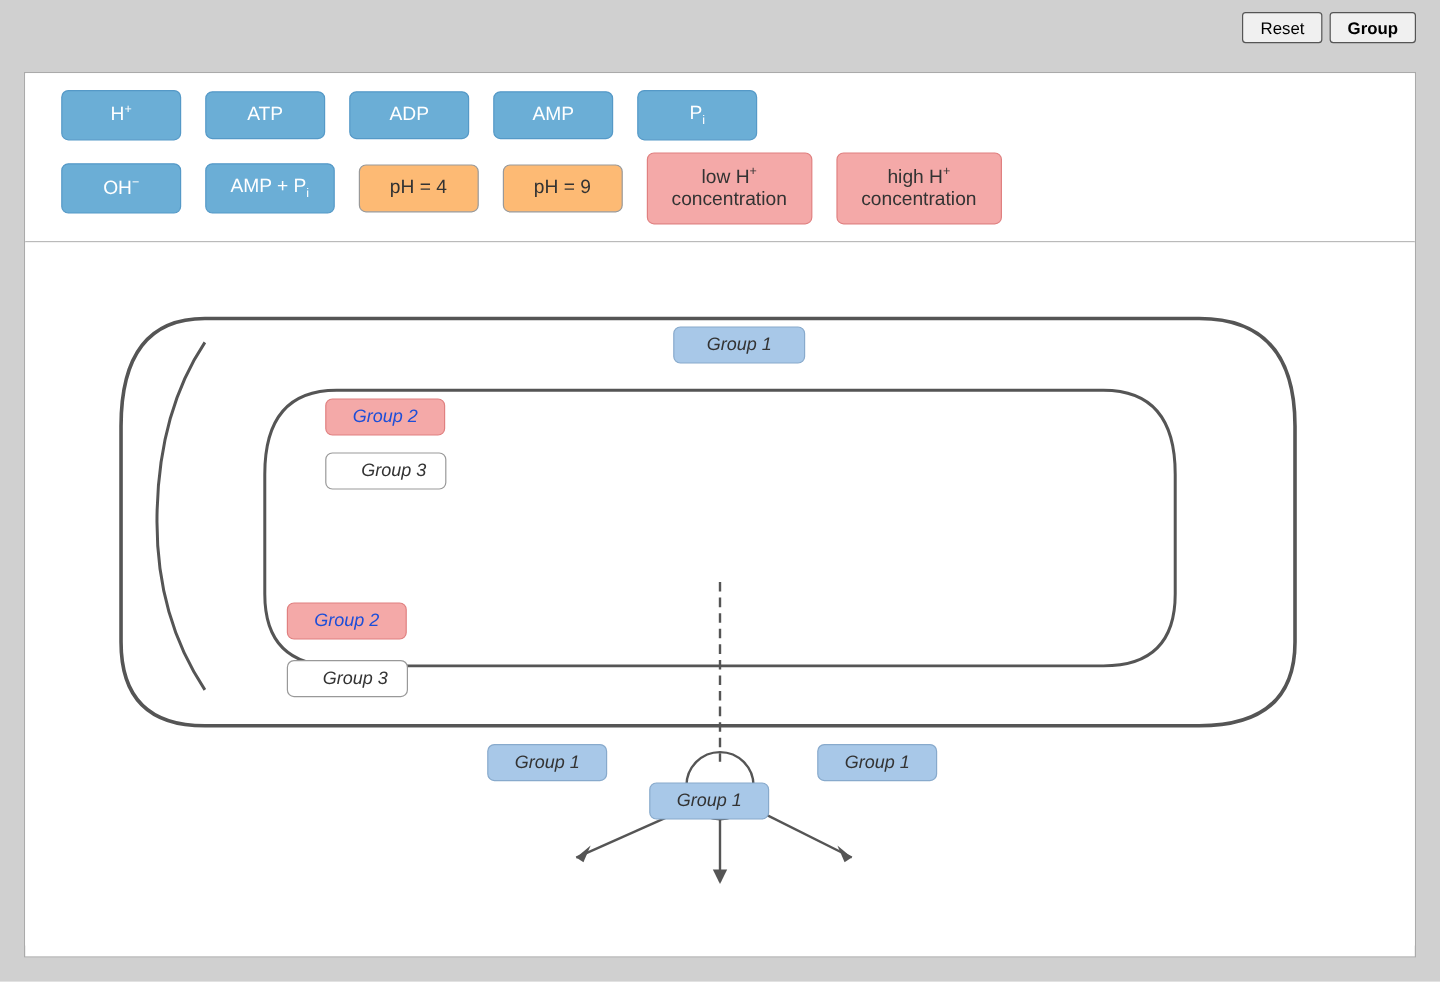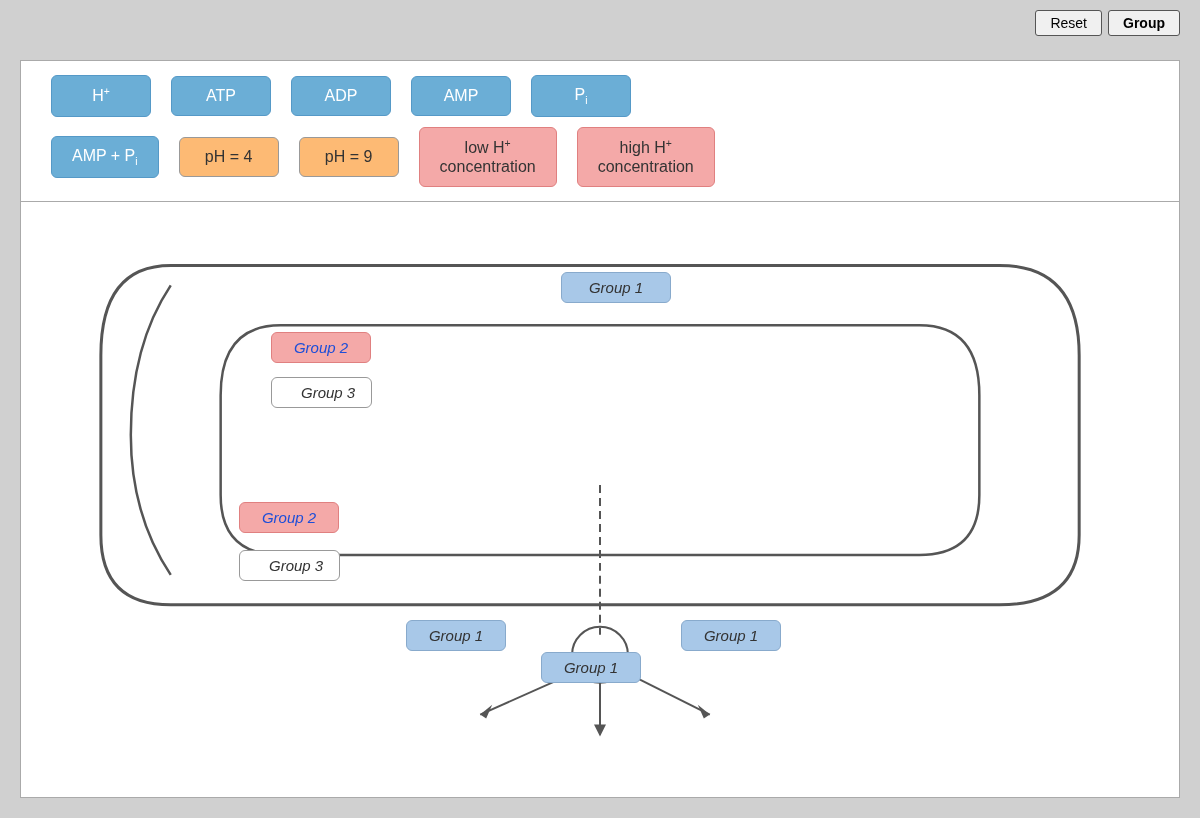--- a/index.html
+++ b/index.html
@@ -150,20 +150,21 @@
 
     <div class="toolbar-row">
       <div class="draggable-item blue-item">H<sup>+</sup></div>
       <div class="draggable-item blue-item">ATP</div>
       <div class="draggable-item blue-item">ADP</div>
       <div class="draggable-item blue-item">AMP</div>
       <div class="draggable-item blue-item">P<sub>i</sub></div>
     </div>
 
     <div class="toolbar-row">
+      <div class="draggable-item blue-item">OH<sup>−</sup></div>
       <div class="draggable-item blue-item">AMP + P<sub>i</sub></div>
       <div class="draggable-item white-item">pH = 4</div>
       <div class="draggable-item white-item">pH = 9</div>
       <div class="draggable-item pink-item">low H<sup>+</sup><br>concentration</div>
       <div class="draggable-item pink-item">high H<sup>+</sup><br>concentration</div>
     </div>
   </div>
 
   <div class="diagram-area">
 

